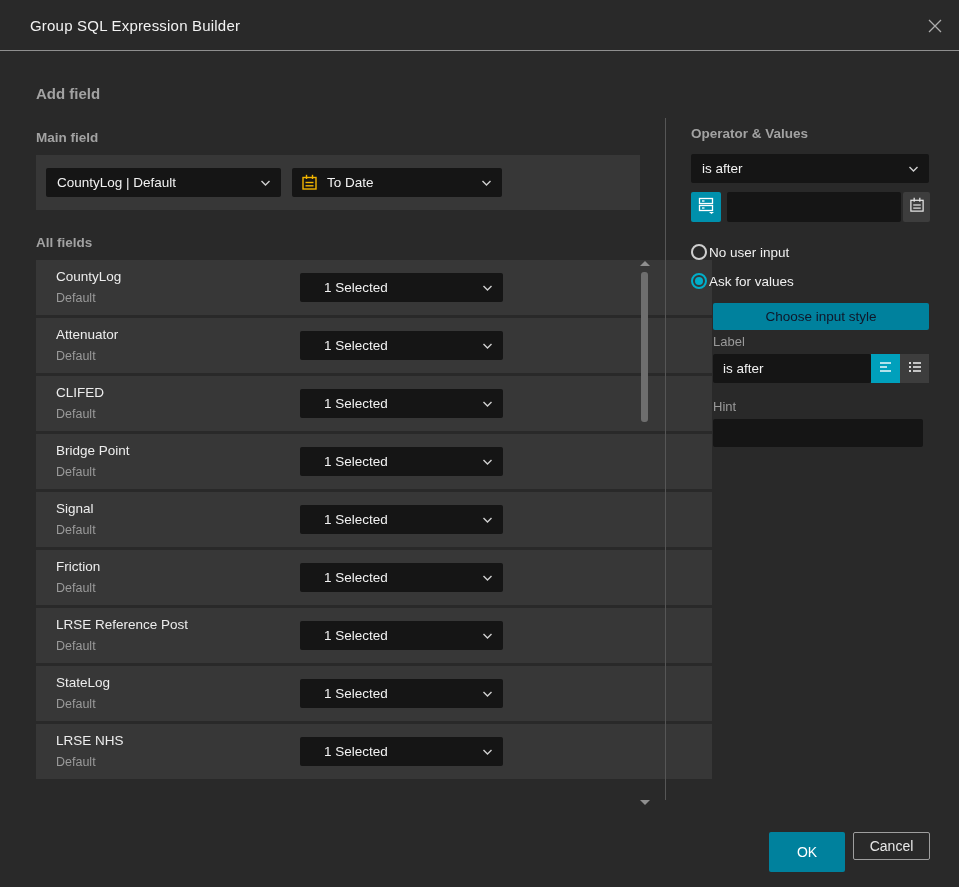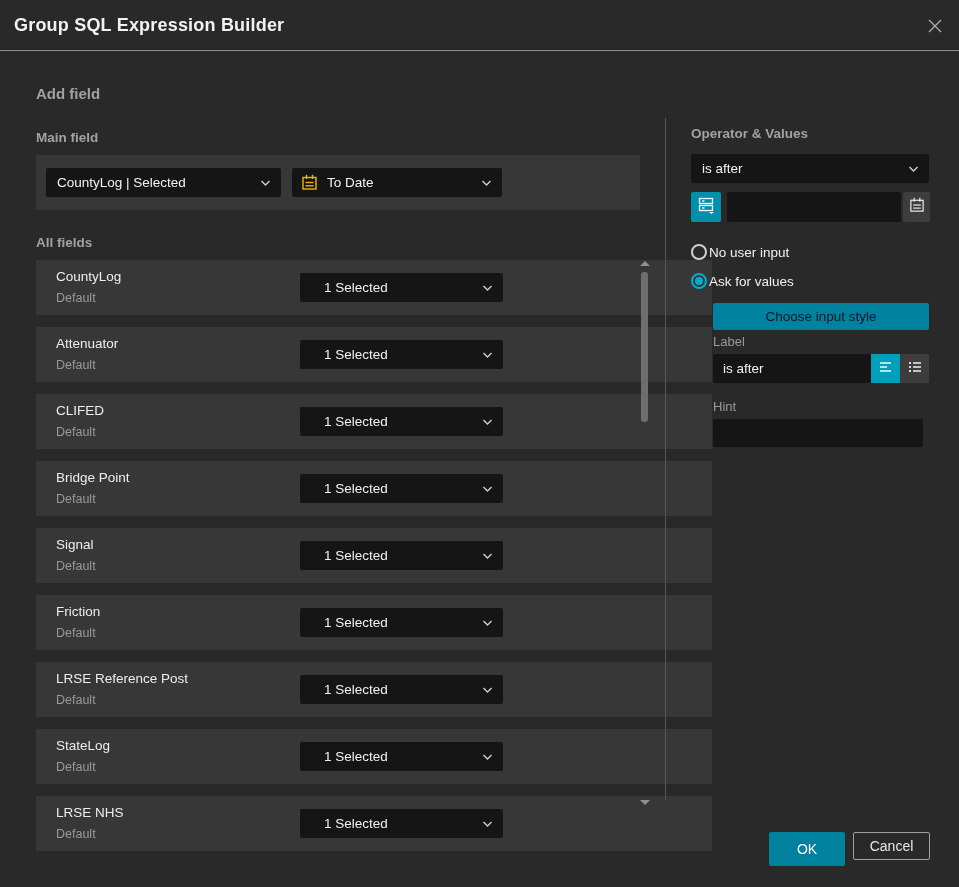--- a/index.html
+++ b/index.html
@@ -14,21 +14,21 @@
     overflow: hidden;
   }
 
   
   .titlebar {
     position: absolute; left: 0; top: 0; width: 959px; height: 51px;
     border-bottom: 1px solid #8f8f8f;
     display: flex; align-items: center;
   }
   .titlebar .title {
-    margin-left: 14px; font-size: 18px; font-weight: 700; color: #f2f2f2;
+    margin-left: 30px; font-size: 15px; font-weight: 400; color: #f2f2f2;
     letter-spacing: .2px;
   }
   .close-btn {
     position: absolute; right: 14px; top: 16px; width: 20px; height: 20px;
     display: flex; align-items: center; justify-content: center; cursor: pointer;
   }
 
   
   .h-add { position: absolute; left: 36px; top: 85px; font-size: 15px; font-weight: 700; color: #a2a2a2; }
   .h-sub { position: absolute; font-size: 13.5px; font-weight: 700; color: #a2a2a2; }
@@ -53,21 +53,21 @@
     background: #373737;
   }
   .main-select { position: absolute; left: 10px; top: 13px; width: 235px; height: 29px; }
   .date-select { position: absolute; left: 256px; top: 13px; width: 210px; height: 29px; }
   .date-select .cal { margin-left: 9px; display: flex; }
   .date-select .sel-text { padding-left: 9px; }
 
   
   .list {
     position: absolute; left: 36px; top: 260px; width: 676px;
-    display: flex; flex-direction: column; gap: 12px;
+    display: flex; flex-direction: column; gap: 3px;
   }
   .row { position: relative; height: 55px; background: #373737; flex: 0 0 55px; }
   .row-name { position: absolute; left: 20px; top: 9px;  font-size: 13.5px; color: #ededed; }
   .row-sub  { position: absolute; left: 20px; top: 31px; font-size: 12.5px; color: #9a9a9a; }
   .row-select { position: absolute; left: 264px; top: 13px; width: 203px; height: 29px; }
   .row-select .sel-text { padding-left: 24px; }
 
   
   .scrollbar { position: absolute; left: 639px; top: 258px; width: 12px; height: 550px; }
   .sb-arrow { position: absolute; left: 1px; width: 0; height: 0; cursor: pointer; }
@@ -112,21 +112,21 @@
   .toggle {
     width: 29px; height: 29px; display: flex; align-items: center; justify-content: center; cursor: pointer;
   }
   .toggle.active { background: #00a0bc; }
   .toggle.inactive { background: #3d3d3d; }
   .hint-lbl { left: 713px; top: 399px; }
   .hint-input { position: absolute; left: 713px; top: 419px; width: 210px; height: 28px; }
 
   
   .ok-btn {
-    position: absolute; left: 769px; top: 832px; width: 76px; height: 34px;
+    position: absolute; left: 769px; top: 832px; width: 76px; height: 40px;
     background: #00819d; color: #fff; font-size: 14px;
     display: flex; align-items: center; justify-content: center; cursor: pointer;
     border-radius: 2px;
   }
   .cancel-btn {
     position: absolute; left: 853px; top: 832px; width: 77px; height: 28px;
     background: transparent; border: 1px solid #9e9e9e; color: #e8e8e8; font-size: 14px;
     display: flex; align-items: center; justify-content: center; cursor: pointer;
     border-radius: 2px;
   }
@@ -143,21 +143,21 @@
           <path d="M3 3 L15 15 M15 3 L3 15" stroke="#adadad" stroke-width="1.3" fill="none"></path>
         </svg>
     </span>
   </div>
 
   <div class="h-add">Add field</div>
   <div class="h-sub" style="left:36px; top:130px;">Main field</div>
 
   <div class="main-panel">
     <div class="select main-select">
-      <span class="sel-text">CountyLog | Selected</span>
+      <span class="sel-text">CountyLog | Default</span>
       <span class="chev">
         <svg width="11" height="7" viewBox="0 0 11 7">
             <path d="M1.5 1.5 L5.5 5.5 L9.5 1.5" stroke="#cfcfcf" stroke-width="1.4" fill="none"></path>
           </svg>
       </span>
     </div>
     <div class="select date-select">
       <span class="cal">
         <svg width="17" height="17" viewBox="0 0 17 17">
           <rect x="2" y="3.5" width="13" height="11.5" fill="none" stroke="#f2b600" stroke-width="1.4"></rect>

